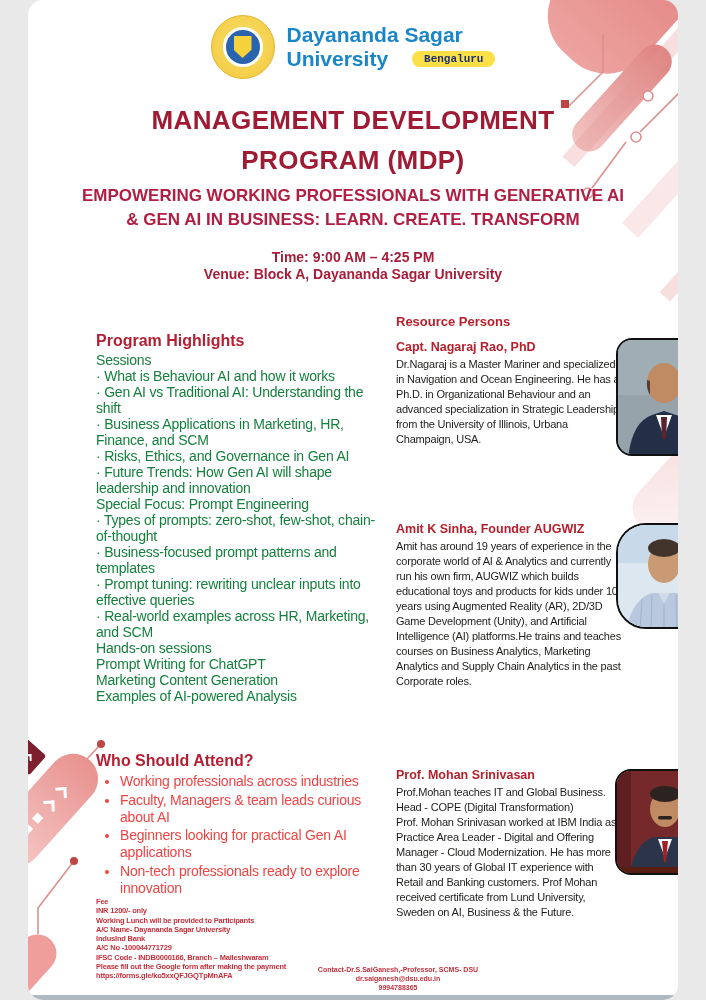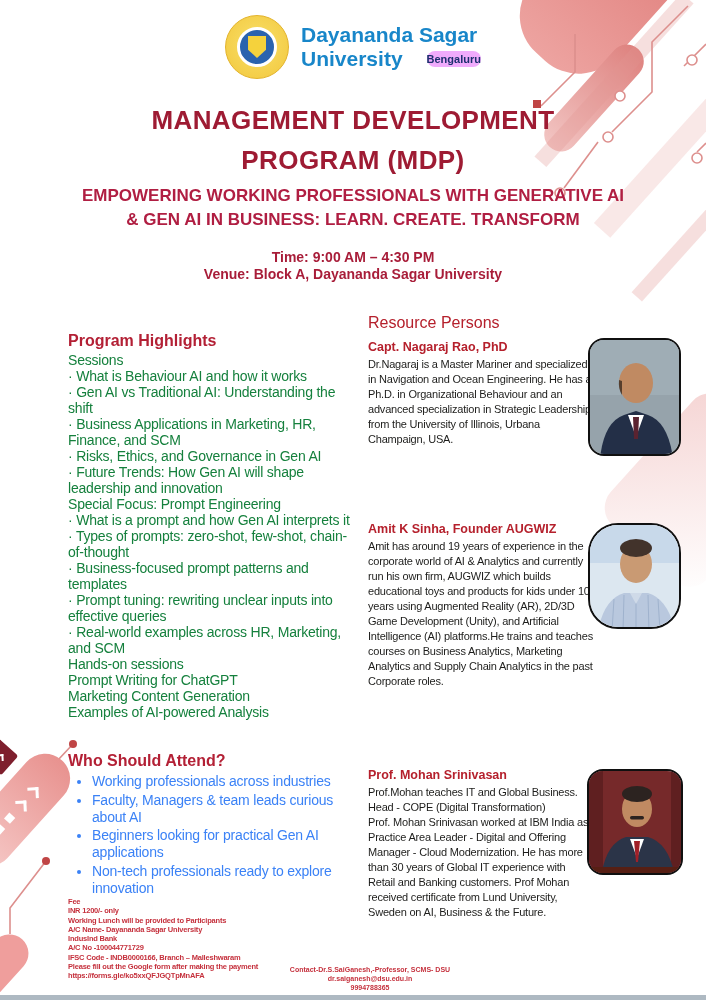--- a/index.html
+++ b/index.html
@@ -1,19 +1,19 @@
 <!DOCTYPE html>
 <html><head>
 <meta charset="utf-8">
 <style>
   * { margin:0; padding:0; box-sizing:border-box; }
   body { background:#e9e9e9; font-family:"Liberation Sans", sans-serif; }
   .page {
-    position:relative; width:706px; height:1000px; margin:0 auto;
-    background:#ffffff; overflow:hidden;
+    position:relative; width:650px; height:1000px; margin:0 auto;
+    background:#ffffff; overflow:hidden;border-radius:15px;
   }
   .layer { position:absolute; inset:0; pointer-events:none; }
   .decor { z-index:0; }
   .content { z-index:1; }
 
   
   .d-pill, .d-stripe, .d-ribbon, .d-chip, .d-soft { position:absolute; }
   .blobA { left:545px; top:-100px; width:112px; height:180px; border-radius:50px;
            transform:rotate(42deg); background:linear-gradient(180deg,#e07f7c,#eda3a0); }
   .pillB { left:577px; top:32px; width:34px; height:132px; border-radius:17px;
@@ -48,47 +48,47 @@
              justify-content:center; align-items:center; gap:12px; }
   .emblem { width:64px; height:64px; border-radius:50%;
             background:radial-gradient(circle at 50% 45%, #f9e06a, #f2c73c);
             border:1px solid #e3b32b; display:flex; align-items:center; justify-content:center; }
   .emblemInner { width:40px; height:40px; border-radius:50%; background:#2a63ae;
             border:3px solid #fff; display:flex; align-items:center; justify-content:center; }
   .emblemShield { width:18px; height:22px; background:#f5d23c;
             clip-path:polygon(0 0,100% 0,100% 62%,50% 100%,0 62%); }
   .logoName { color:#1886c9; font-weight:bold; font-size:21px; line-height:1.15; }
   .logoLine2 { display:flex; align-items:center; gap:24px; }
-  .cityBadge { background:#f0abfc; color:#1c2f6e; font-size:11px; font-weight:bold;
-            padding:2px 0; border-radius:10px; }
+  .cityBadge { background:#fde047; color:#1c2f6e; font-size:11px; font-weight:bold;
+            padding:2px 12px; border-radius:10px;font-family:Liberation Mono, monospace; }
 
   
   .title { position:absolute; top:100px; left:0; right:0; text-align:center;
            color:#9e1b33; font-size:26px; font-weight:bold; line-height:40px; letter-spacing:0.4px; }
   .subtitle { position:absolute; top:184px; left:0; right:0; text-align:center;
            color:#b01e42; font-size:17px; font-weight:bold; line-height:24px; }
   .eventInfo { position:absolute; top:249px; left:0; right:0; text-align:center;
            color:#a81d39; font-size:14px; font-weight:bold; line-height:16.5px; }
 
   
   .colLeft { position:absolute; left:68px; top:332px; width:290px; }
   .secHeading { color:#b32035; font-size:16px; font-weight:bold; margin-bottom:2px; }
   .hlLine { color:#15803d; font-size:14px; line-height:16px; letter-spacing:-0.2px; }
   .attend { position:absolute; left:68px; top:752px; width:292px; }
   .attend ul { margin:3px 0 0 0; padding-left:24px; }
-  .attend li { color:#3b82f6; font-size:14px; line-height:16.8px; letter-spacing:-0.2px;
+  .attend li { color:#ef4444; font-size:14px; line-height:16.8px; letter-spacing:-0.2px;
                width:260px; margin-bottom:2px; }
   .fee { position:absolute; left:68px; top:897px; width:300px;
          color:#c5313d; font-weight:bold; font-size:7.5px; line-height:9.3px; letter-spacing:-0.2px; }
   .contact { position:absolute; left:255px; top:966px; width:230px; text-align:center;
          color:#c5313d; font-weight:bold; font-size:7px; line-height:8.8px; }
 
   
   .resHeading { position:absolute; left:368px; top:314px;
-         color:#b5202c; font-size:16px; font-weight:normal; }
+         color:#b5202c; font-size:13px; font-weight:bold; }
   .person { position:absolute; left:368px; width:332px; }
   .p1 { top:340px; } .p2 { top:522px; } .p3 { top:768px; }
   .personName { color:#b5202c; font-size:12.5px; font-weight:bold; margin-bottom:3px; }
   .personBio { color:#1d1d1b; font-size:11px; line-height:15px; width:226px;
                letter-spacing:-0.2px; }
   .photo { position:absolute; overflow:hidden; border:2px solid #101010; background:#ccc; }
   .photo svg { display:block; }
   .photo1 { left:588px; top:338px; width:93px; height:118px; border-radius:16px; }
   .photo2 { left:588px; top:523px; width:93px; height:106px; border-radius:30px; }
   .photo3 { left:587px; top:769px; width:96px; height:106px; border-radius:16px; }
@@ -165,34 +165,33 @@
       <span>MANAGEMENT DEVELOPMENT</span><br>
       <span>PROGRAM (MDP)</span>
     </h1>
 
     <h2 class="subtitle">
       <span>EMPOWERING WORKING PROFESSIONALS WITH GENERATIVE AI</span><br>
       <span>&amp; GEN AI IN BUSINESS: LEARN. CREATE. TRANSFORM</span>
     </h2>
 
     <div class="eventInfo">
-      <div>Time: 9:00 AM – 4:30 PM</div>
+      <div>Time: 9:00 AM – 4:25 PM</div>
       <div>Venue: Block A, Dayananda Sagar University</div>
     </div>
 
     <section class="colLeft">
       <h3 class="secHeading">Program Highlights</h3>
       <div class="hlLine">Sessions</div>
       <div class="hlLine">· What is Behaviour AI and how it works</div>
       <div class="hlLine">· Gen AI vs Traditional AI: Understanding the shift</div>
       <div class="hlLine">· Business Applications in Marketing, HR, Finance, and SCM</div>
       <div class="hlLine">· Risks, Ethics, and Governance in Gen AI</div>
       <div class="hlLine">· Future Trends: How Gen AI will shape leadership and innovation</div>
       <div class="hlLine">Special Focus: Prompt Engineering</div>
-      <div class="hlLine">· What is a prompt and how Gen AI interprets it</div>
       <div class="hlLine">· Types of prompts: zero-shot, few-shot, chain-of-thought</div>
       <div class="hlLine">· Business-focused prompt patterns and templates</div>
       <div class="hlLine">· Prompt tuning: rewriting unclear inputs into effective queries</div>
       <div class="hlLine">· Real-world examples across HR, Marketing, and SCM</div>
       <div class="hlLine">Hands-on sessions</div>
       <div class="hlLine">Prompt Writing for ChatGPT</div>
       <div class="hlLine">Marketing Content Generation</div>
       <div class="hlLine">Examples of AI-powered Analysis</div>
     </section>
 

